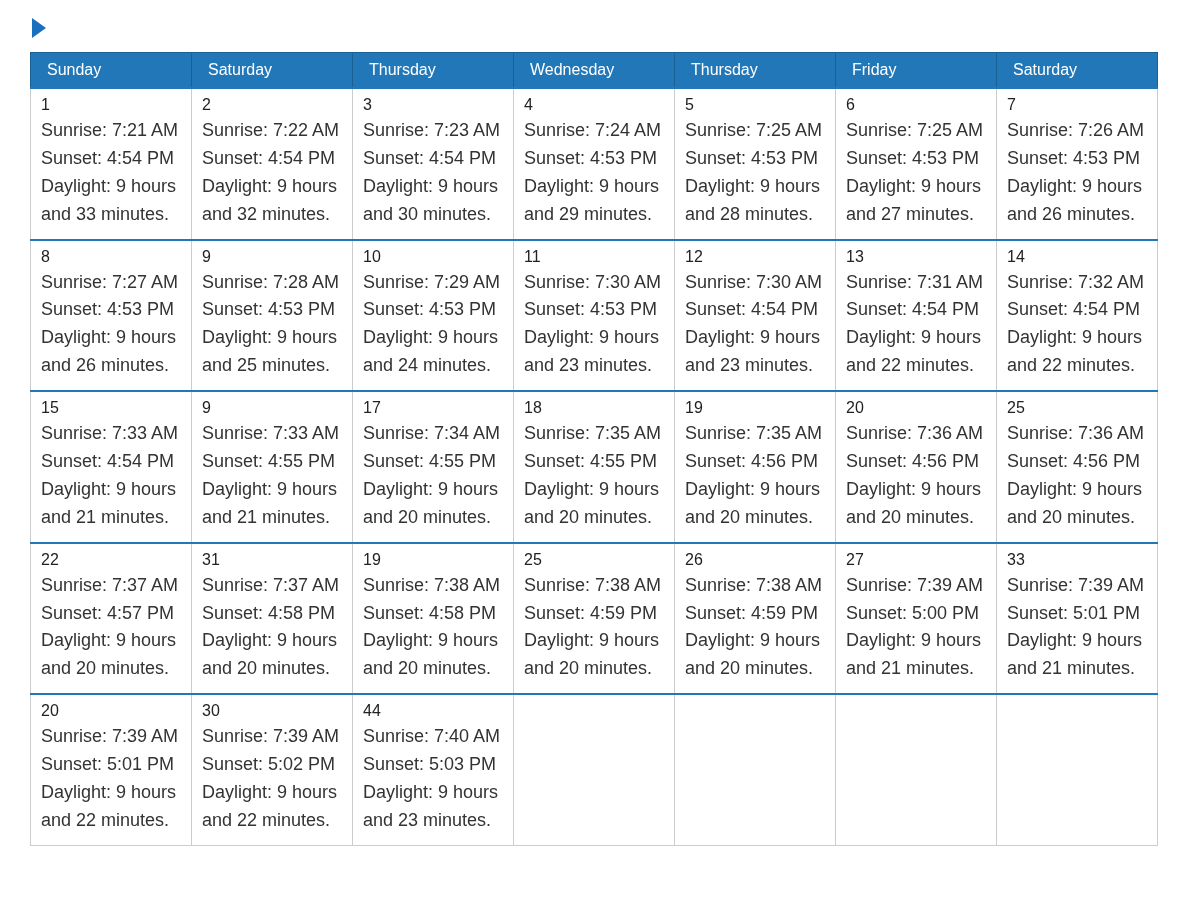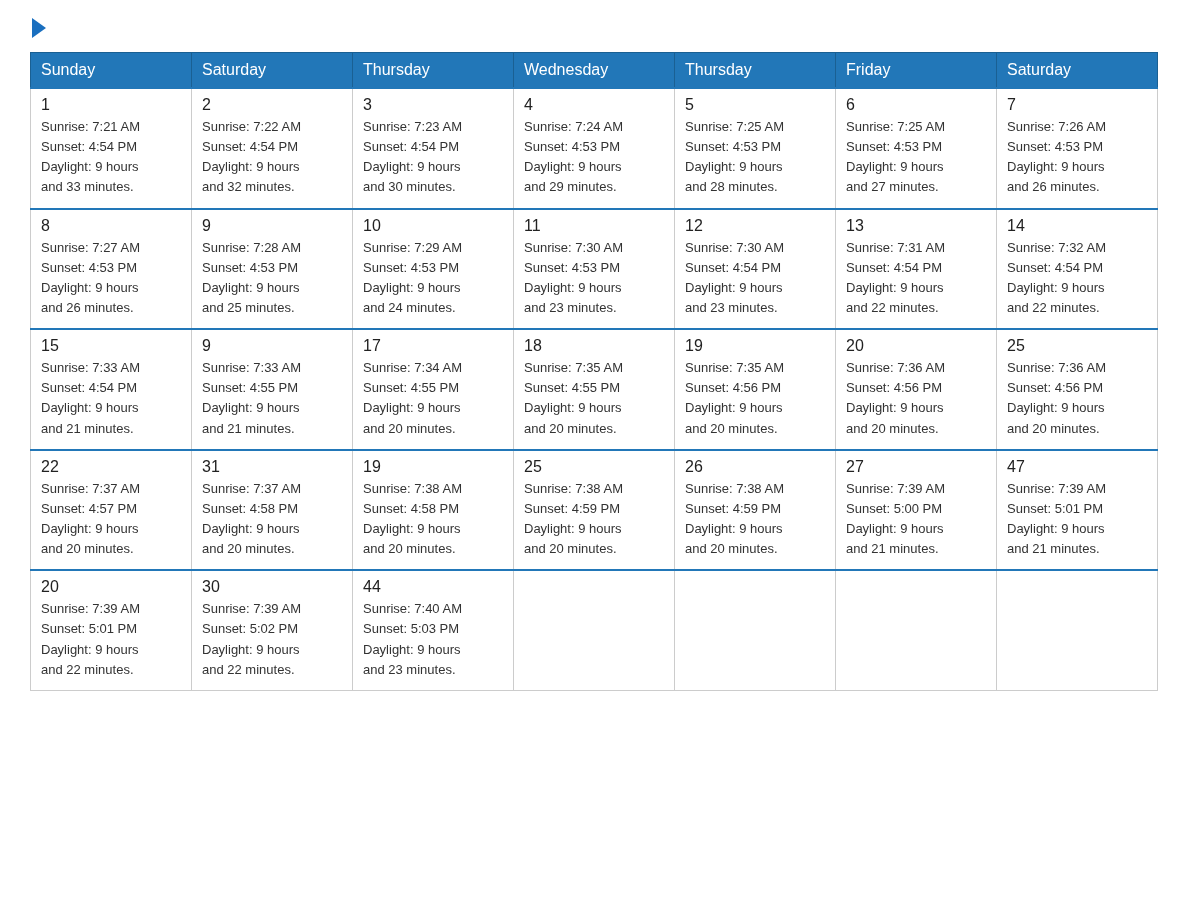--- a/index.html
+++ b/index.html
@@ -73,21 +73,21 @@
       width: 100%;
       border-collapse: collapse;
       border: 1px solid #aaa;
     }
 
     .calendar-table th {
       background-color: #2277b8;
       color: #fff;
       font-size: 16px;
       font-weight: normal;
-      padding: 8px 10px;
+      padding: 8px 16px;
       text-align: left;
       border: 1px solid #1a6093;
     }
 
     .calendar-table td {
       vertical-align: top;
       padding: 7px 10px 10px 10px;
       border: 1px solid #ccc;
       font-size: 13.5px;
       color: #222;
@@ -96,21 +96,21 @@
     }
 
     .day-number {
       font-size: 16px;
       font-weight: normal;
       margin-bottom: 3px;
       display: block;
     }
 
     .day-info {
-      font-size: 13px;
+      font-size: 18px;
       line-height: 1.55;
       color: #333;
     }
 
     .week-row td {
       border-top: 2px solid #2277b8;
     }
 
     .empty-cell {
       background: #fff;
@@ -391,21 +391,21 @@
         <td>
         <span class="day-number">27</span>
         <div class="day-info">
           Sunrise: 7:39 AM<br>
           Sunset: 5:00 PM<br>
           Daylight: 9 hours<br>
           and 21 minutes.
         </div>
       </td>
         <td>
-        <span class="day-number">47</span>
+        <span class="day-number">33</span>
         <div class="day-info">
           Sunrise: 7:39 AM<br>
           Sunset: 5:01 PM<br>
           Daylight: 9 hours<br>
           and 21 minutes.
         </div>
       </td>
       </tr>
       <tr class="week-row">
         <td>

